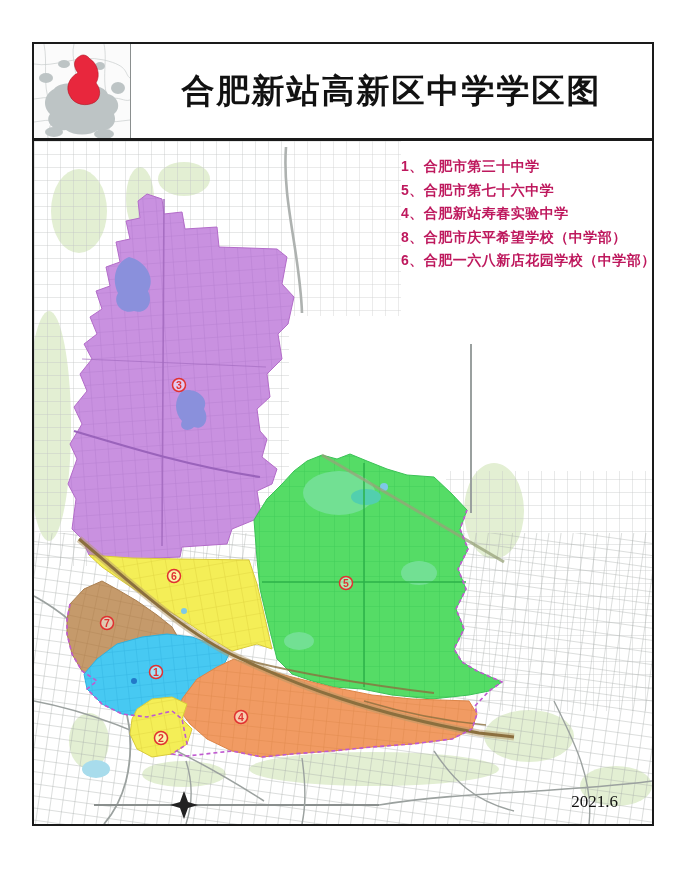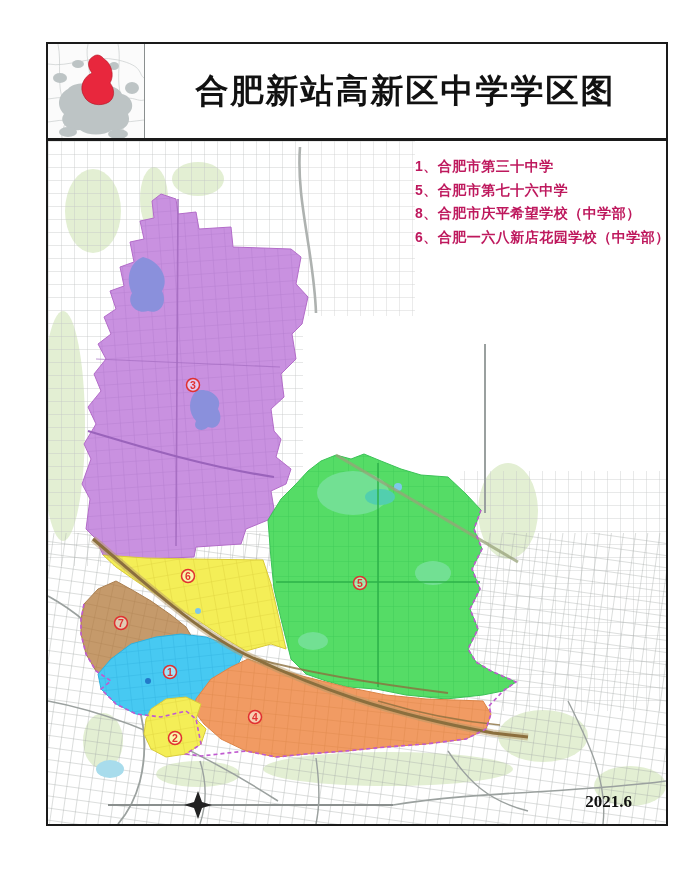--- a/index.html
+++ b/index.html
@@ -1,29 +1,29 @@
 <!DOCTYPE html>
 <html><head>
 <meta charset="utf-8">
 <style>
   html,body{margin:0;padding:0;background:#ffffff;}
   .page{position:relative;width:677px;height:870px;background:#ffffff;overflow:hidden;
         font-family:"Liberation Sans",sans-serif;}
-  .frame{position:absolute;left:46px;top:42px;width:622px;height:784px;
+  .frame{position:absolute;left:32px;top:42px;width:622px;height:784px;
          border:2px solid #1a1a1a;box-sizing:border-box;background:#ffffff;}
   .titlebar{display:flex;height:97px;border-bottom:3px solid #1a1a1a;box-sizing:border-box;}
   .inset{width:97px;height:100%;border-right:1px solid #8a8f8f;box-sizing:border-box;overflow:hidden;background:#fbfbfb;}
   .titlebox{flex:1;display:flex;align-items:center;justify-content:center;}
   .title{font-size:33px;font-weight:bold;color:#111;letter-spacing:2px;white-space:nowrap;}
   .map-area{position:relative;width:618px;height:683px;background:#ffffff;}
   .map-svg{position:absolute;left:0;top:0;}
   .legend{position:absolute;left:367px;top:14px;color:#be185d;}
   .legend-row{font-size:14px;font-weight:bold;line-height:23.5px;white-space:nowrap;letter-spacing:0.5px;}
   .date{position:absolute;right:34px;bottom:12px;font-family:"Liberation Serif",serif;
-        font-size:17px;font-weight:bold;color:#111;}
+        font-size:17px;font-weight:normal;color:#111;}
   .marker-num{font-size:10.5px;font-weight:bold;font-family:"Liberation Sans",sans-serif;}
 </style>
 </head>
 <body>
 
 <div class="page">
   <div class="frame">
 
     <div class="titlebar">
       <div class="inset">
@@ -216,20 +216,21 @@
           <g>
             <circle cx="73" cy="482" r="6.5" fill="#ffffff" fill-opacity="0.5" stroke-width="1.5" stroke="#e03131"></circle>
             <text class="marker-num" x="73" y="486" text-anchor="middle" fill="#e03131">7</text>
           </g>
         </g>
       </svg>
 
       <div class="legend">
         <div class="legend-row">1、合肥市第三十中学</div>
         <div class="legend-row">5、合肥市第七十六中学</div>
+        <div class="legend-row">4、合肥新站寿春实验中学</div>
         <div class="legend-row">8、合肥市庆平希望学校（中学部）</div>
         <div class="legend-row">6、合肥一六八新店花园学校（中学部）</div>
       </div>
 
       <div class="date">2021.6</div>
     </div>
 
   </div>
 </div>
 

